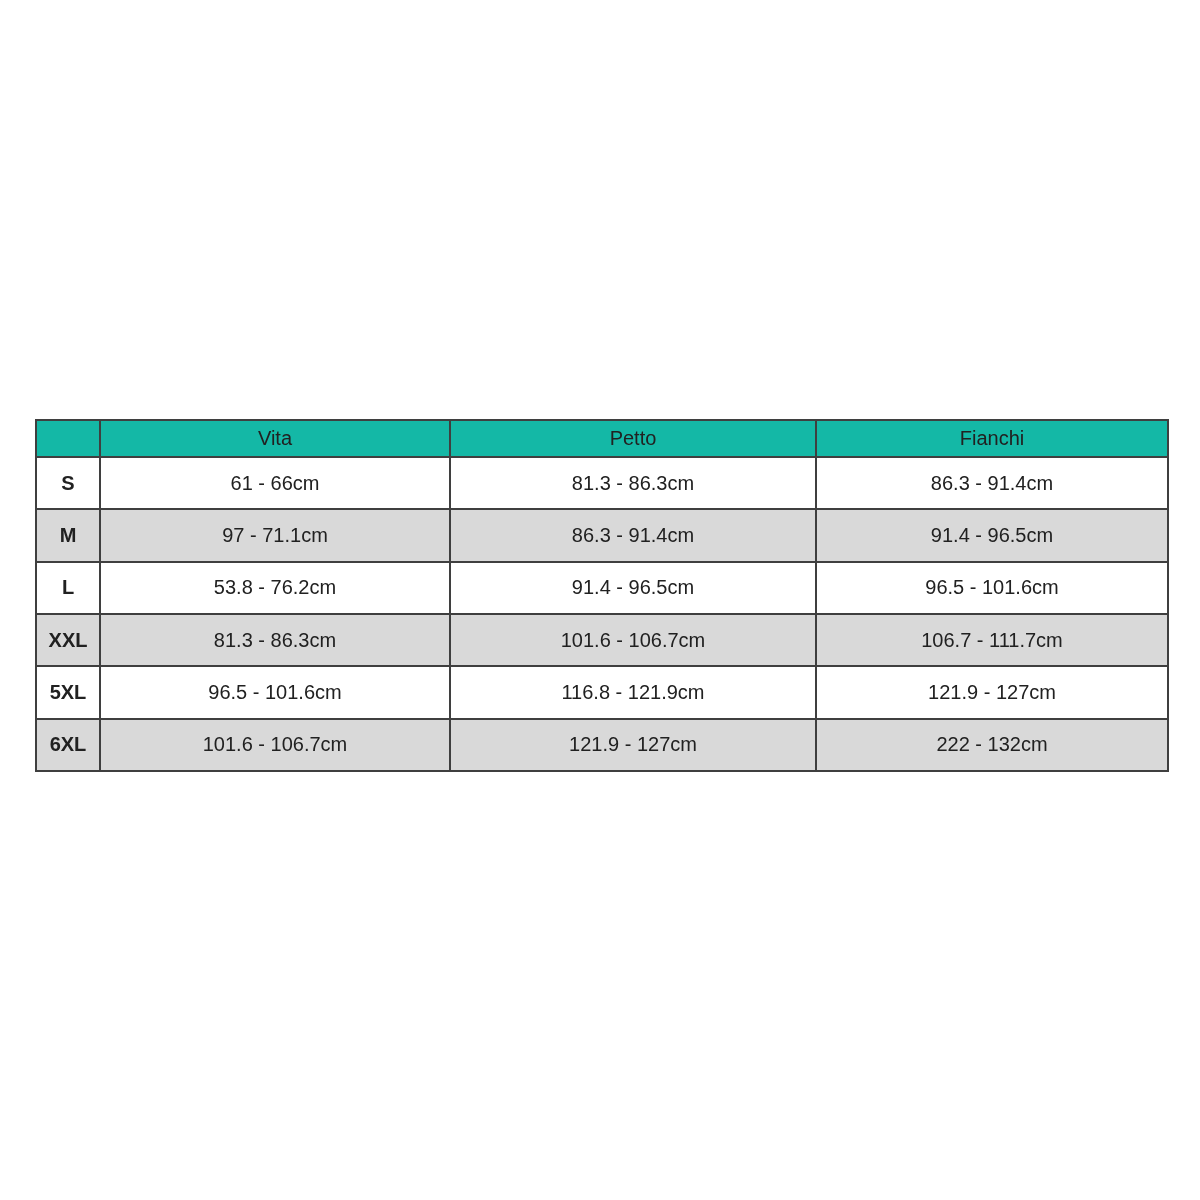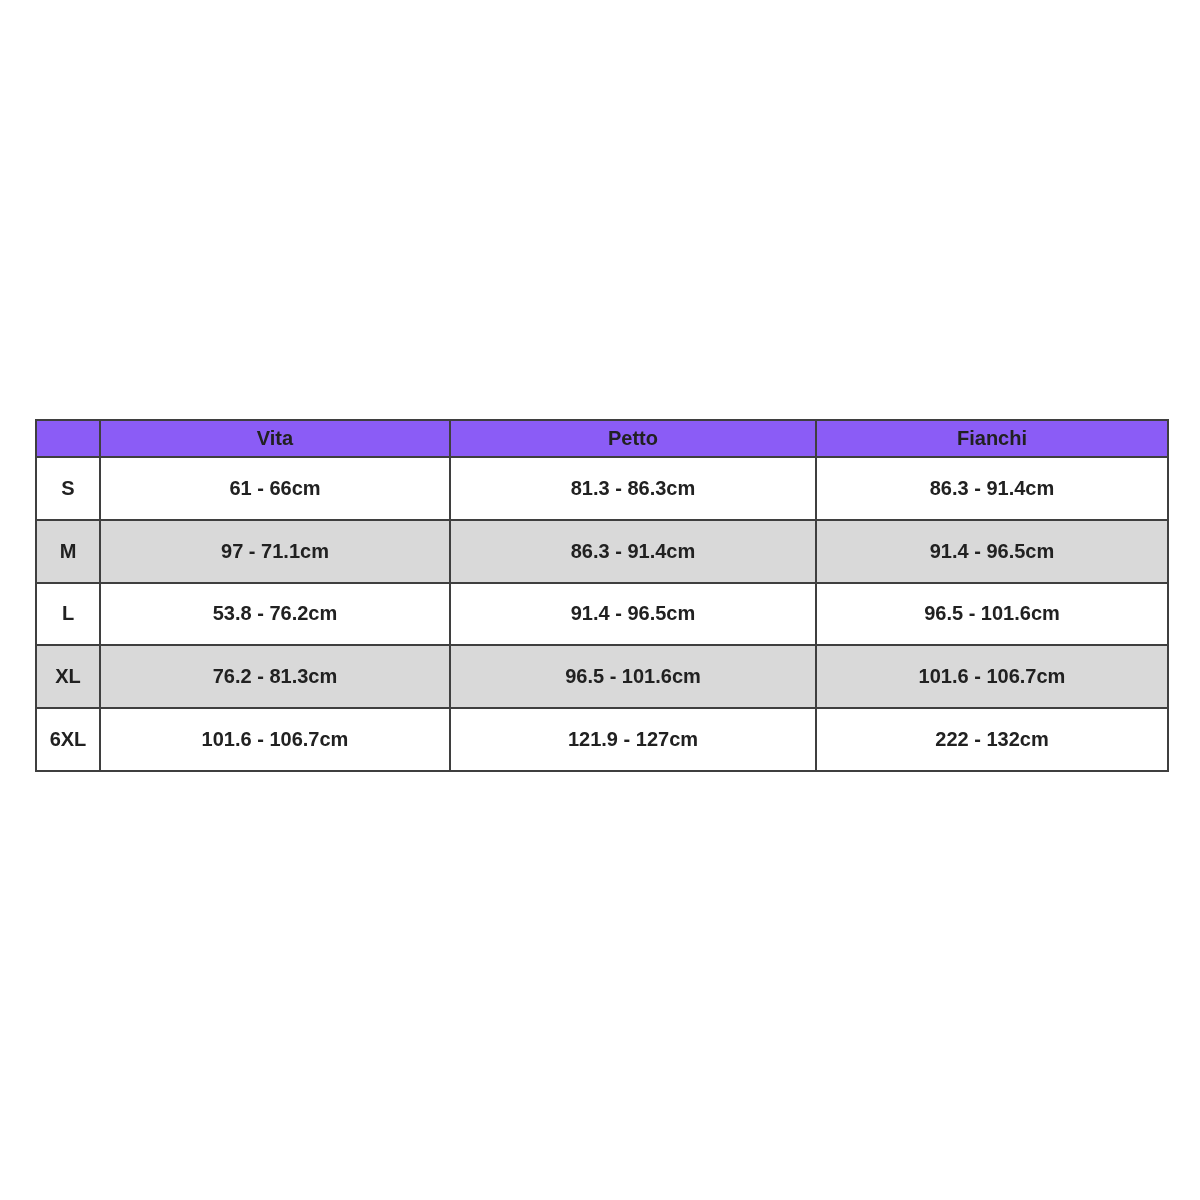--- a/index.html
+++ b/index.html
@@ -31,28 +31,28 @@
     text-align: center;
     vertical-align: middle;
     padding: 0;
     font-size: 20px;
     height: 35px;
     line-height: 35px;
     white-space: nowrap;
     overflow: hidden;
   }
   table.size-chart thead th {
-    background: #8b5cf6;
-    font-weight: 700;
+    background: #14b8a6;
+    font-weight: 400;
   }
   table.size-chart tbody th {
     font-weight: 700;
   }
   table.size-chart tbody td {
-    font-weight: 700;
+    font-weight: 400;
   }
   table.size-chart tbody tr:nth-child(odd) {
     background: #ffffff;
   }
   table.size-chart tbody tr:nth-child(even) {
     background: #d9d9d9;
   }
 </style>
 </head>
 <body>
@@ -86,24 +86,30 @@
         <td>86.3 - 91.4cm</td>
         <td>91.4 - 96.5cm</td>
       </tr>
       <tr>
         <th>L</th>
         <td>53.8 - 76.2cm</td>
         <td>91.4 - 96.5cm</td>
         <td>96.5 - 101.6cm</td>
       </tr>
       <tr>
-        <th>XL</th>
-        <td>76.2 - 81.3cm</td>
+        <th>XXL</th>
+        <td>81.3 - 86.3cm</td>
+        <td>101.6 - 106.7cm</td>
+        <td>106.7 - 111.7cm</td>
+      </tr>
+      <tr>
+        <th>5XL</th>
         <td>96.5 - 101.6cm</td>
-        <td>101.6 - 106.7cm</td>
+        <td>116.8 - 121.9cm</td>
+        <td>121.9 - 127cm</td>
       </tr>
       <tr>
         <th>6XL</th>
         <td>101.6 - 106.7cm</td>
         <td>121.9 - 127cm</td>
         <td>222 - 132cm</td>
       </tr>
     </tbody>
   </table>
 </div>

